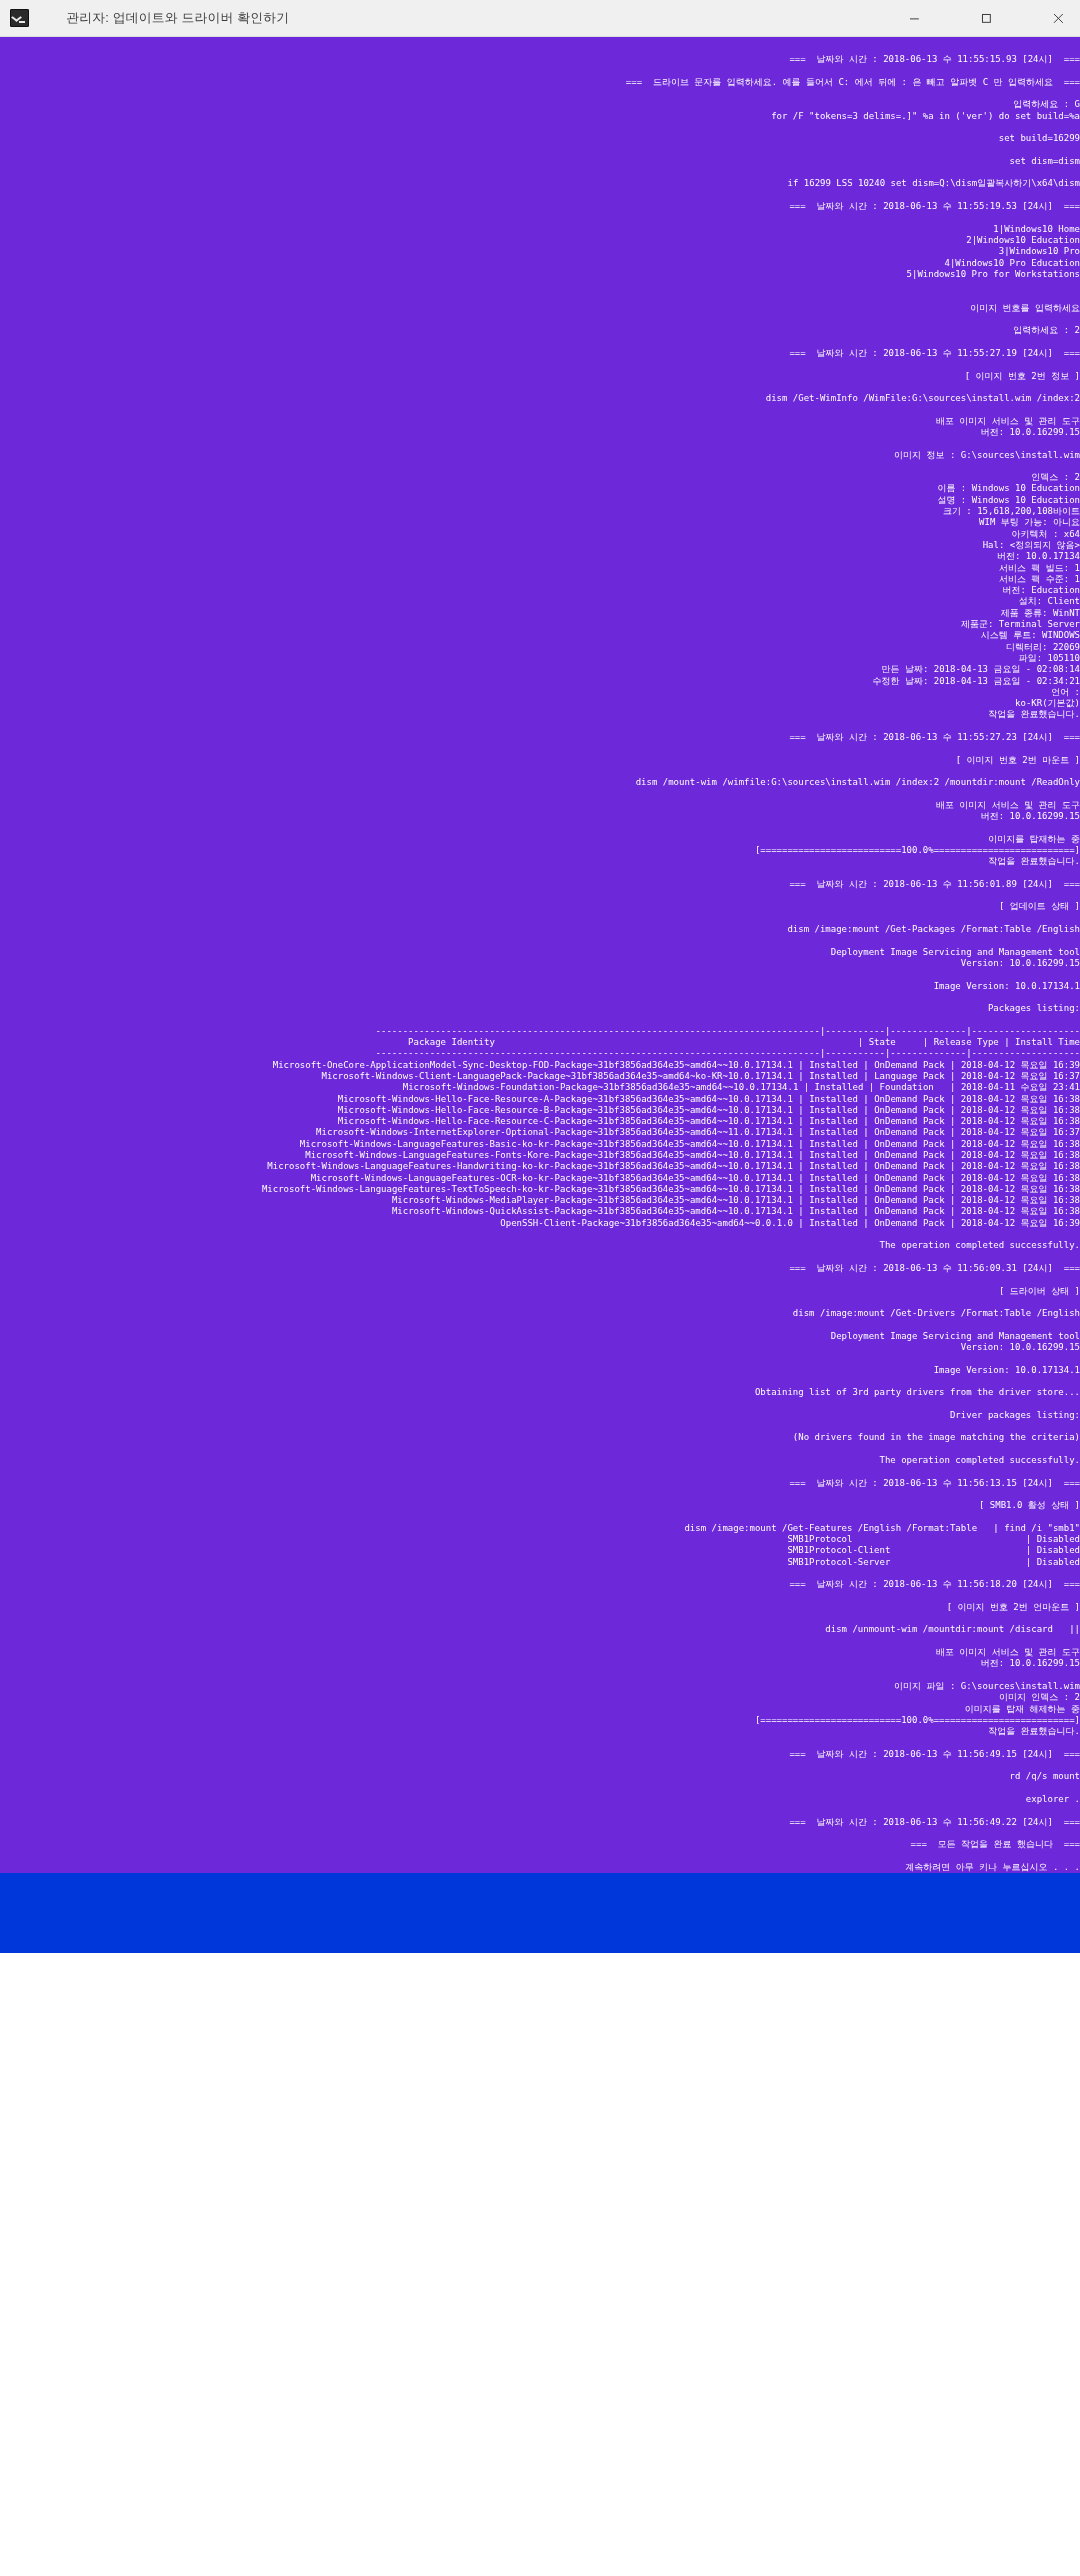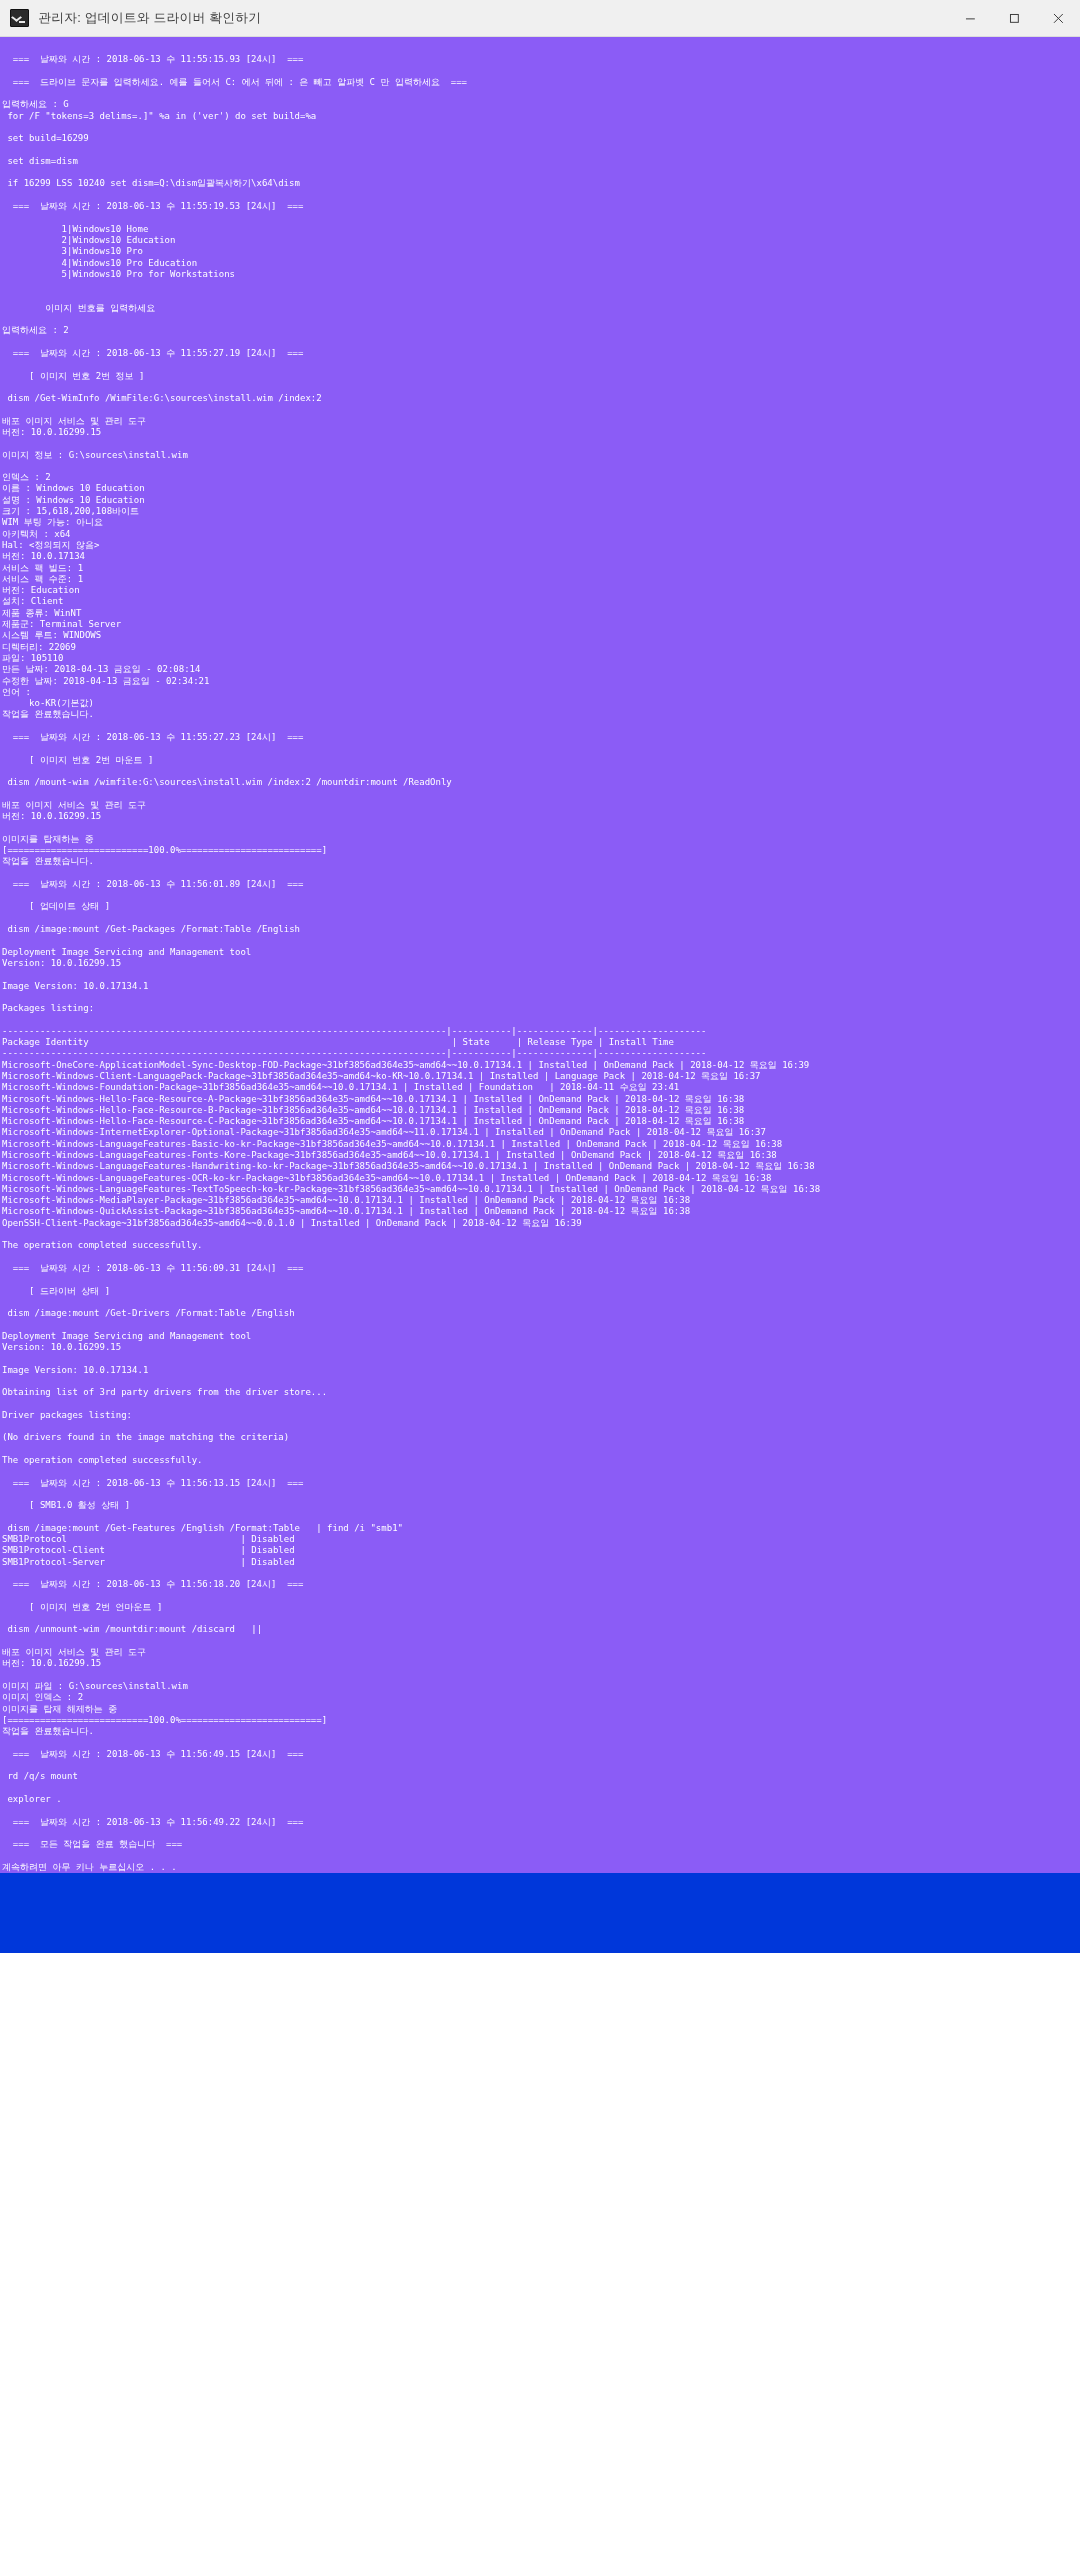--- a/index.html
+++ b/index.html
@@ -18,20 +18,21 @@
     background: #0037da;
   }
   .titlebar {
     height: 37px;
     background: #f0f0f0;
     border-bottom: 1px solid #dcdcdc;
     display: flex;
     align-items: center;
     padding: 0 0 0 9.8px;
     box-sizing: border-box;
+    gap: 28px;
   }
   .titlebar-icon {
     width: 17.7px;
     height: 15.7px;
     background: #2b2b2b;
     border: 1px solid #111;
     border-radius: 1px;
     position: relative;
     flex: 0 0 auto;
     margin-right: 8.8px;
@@ -66,30 +67,31 @@
     height: 36px;
     display: flex;
     align-items: center;
     justify-content: center;
     flex: 0 0 auto;
   }
   .winbtn svg { display: block; }
 
   
   .console {
-    background: #8b5cf6;
+    background: #6d28d9;
     color: #ffffff;
     font-family: "DejaVu Sans Mono", "Liberation Mono", monospace;
     font-size: 9px;
     line-height: 11.3px;
     white-space: pre;
     padding: 5.9px 0 0 2px;
     box-sizing: border-box;
     overflow: hidden;
     letter-spacing: 0px;
+    text-align: right;
   }
   .line { white-space: pre; min-height: 11.3px; }
   .line.blank { min-height: 11.3px; }
   .bottom-pad { height: 80px; background: #0037da; }
   .console-wrap { position: relative; }
 </style>
 </head>
 <body>
 
 <div class="window">

